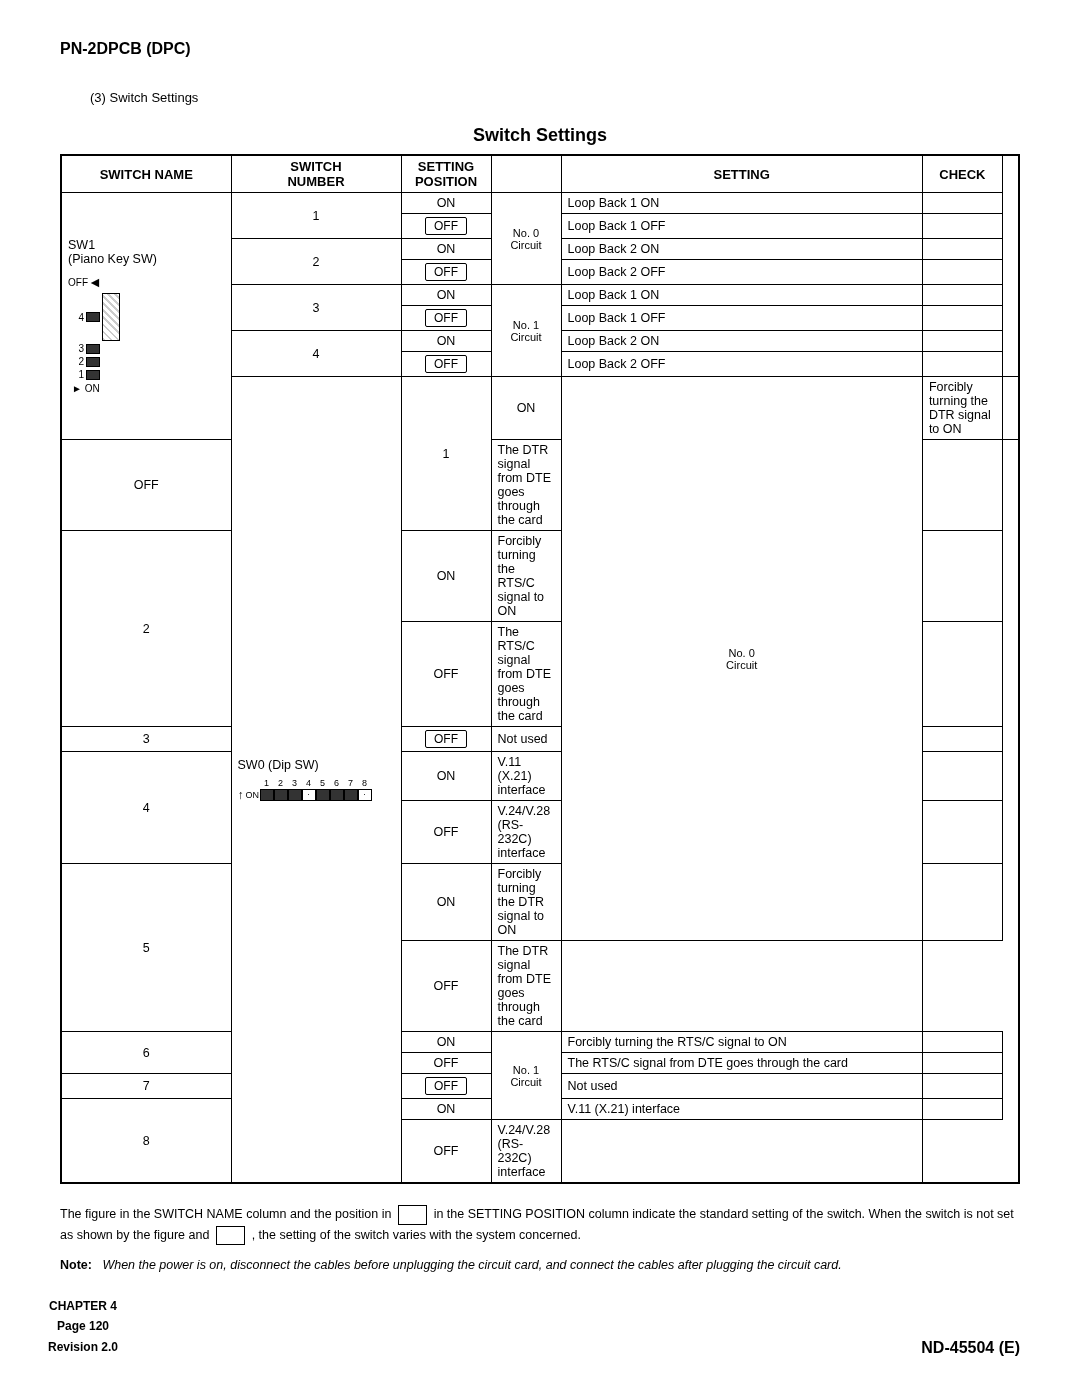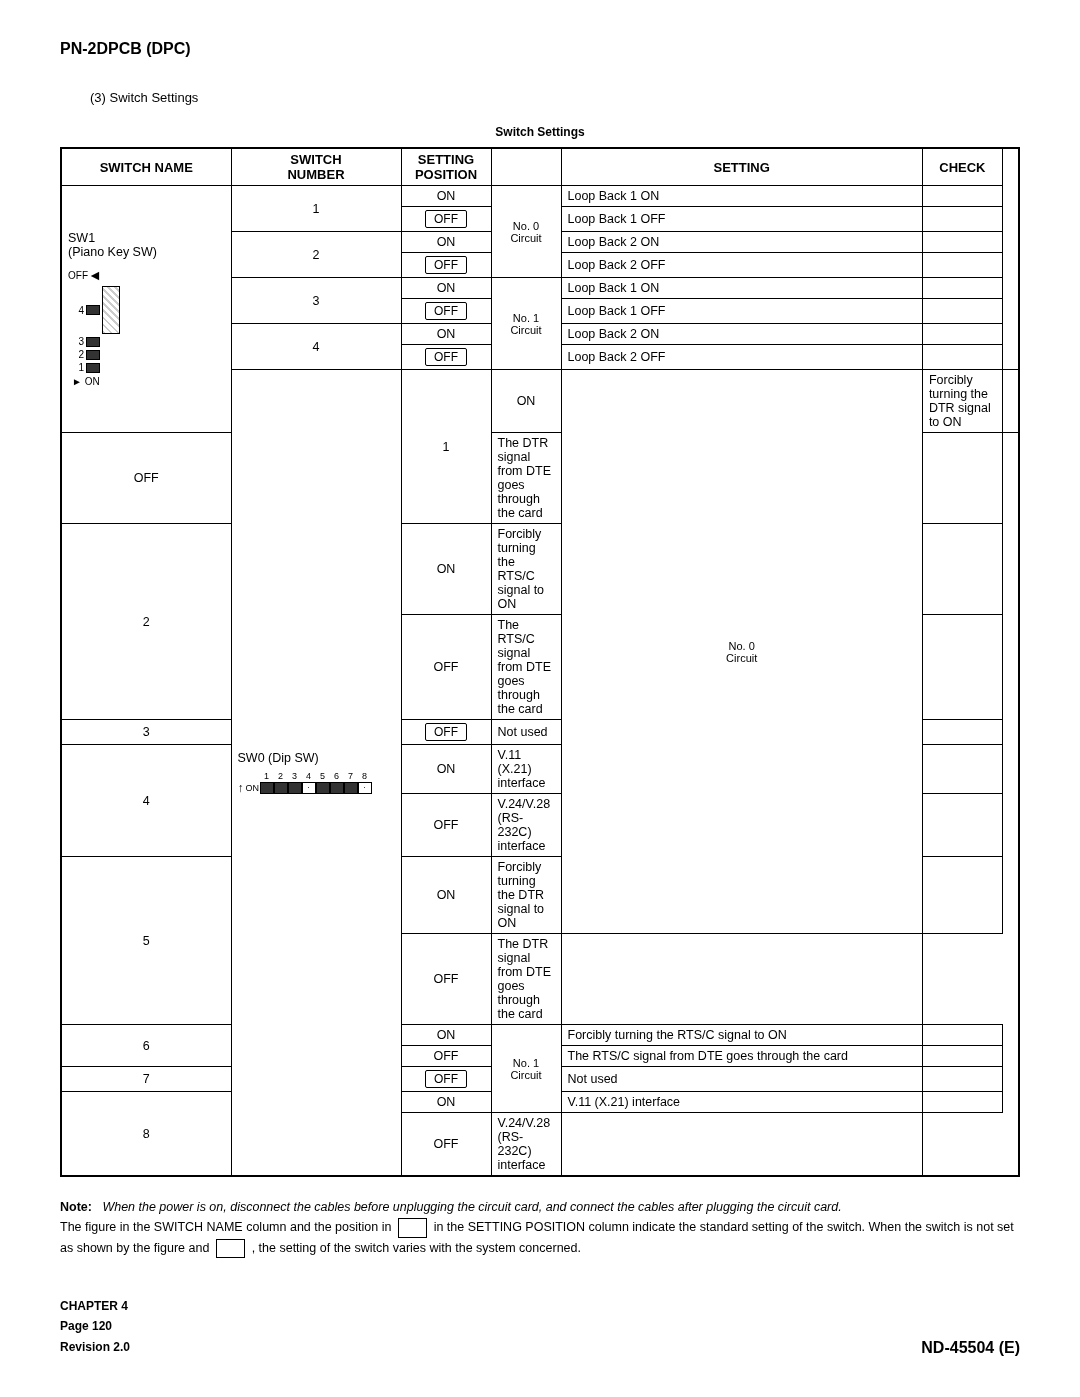--- a/index.html
+++ b/index.html
@@ -19,21 +19,21 @@
     }
     .section-heading {
       margin-left: 30px;
       margin-bottom: 20px;
       font-size: 13px;
       margin-top: 32px;
     }
     .table-title {
       text-align: center;
       font-weight: bold;
-      font-size: 12px;
+      font-size: 18px;
       margin-bottom: 8px;
     }
     table.main-table {
       width: 100%;
       border-collapse: collapse;
       border: 2px solid #000;
       font-size: 12.5px;
       padding-left: 25px;
     }
     table.main-table th, table.main-table td {
@@ -412,33 +412,33 @@
     </tr>
     <tr>
       <td class="center">OFF</td>
       <td class="function-cell">V.24/V.28 (RS-232C) interface</td>
       <td></td>
     </tr>
   </tbody>
 </table>
 
 <div class="note-section">
-  <p style="line-height:1.6;">
-    <span class="note-bold">Note:&nbsp;&nbsp;</span>
-    <span class="note-italic">When the power is on, disconnect the cables before unplugging the circuit card, and connect the cables after plugging the circuit card.</span>
-  </p>
   <p style="margin-bottom:10px; line-height:1.6;">
     <span>The figure in the SWITCH NAME column and the position in </span>
     <span class="inline-box">&nbsp;&nbsp;&nbsp;&nbsp;&nbsp;</span>
     <span> in the SETTING POSITION column indicate the standard setting of the switch. When the switch is not set as shown by the figure and </span>
     <span class="inline-box">&nbsp;&nbsp;&nbsp;&nbsp;&nbsp;</span>
     <span> , the setting of the switch varies with the system concerned.</span>
   </p>
+  <p style="line-height:1.6;">
+    <span class="note-bold">Note:&nbsp;&nbsp;</span>
+    <span class="note-italic">When the power is on, disconnect the cables before unplugging the circuit card, and connect the cables after plugging the circuit card.</span>
+  </p>
 </div>
 
-<div style="position:absolute; bottom:40px; left:60px; right:60px; display:flex; justify-content:space-between;">
+<div style="position:absolute; bottom:40px; left:48px; right:60px; display:flex; justify-content:space-between;text-align:center;">
   <div style="font-size:12px; font-weight:bold; line-height:1.7;">
     <div>CHAPTER 4</div>
     <div>Page 120</div>
     <div>Revision 2.0</div>
   </div>
   <div style="font-size:16px; font-weight:bold; align-self:flex-end;">ND-45504 (E)</div>
 </div>
 
 </body></html>

